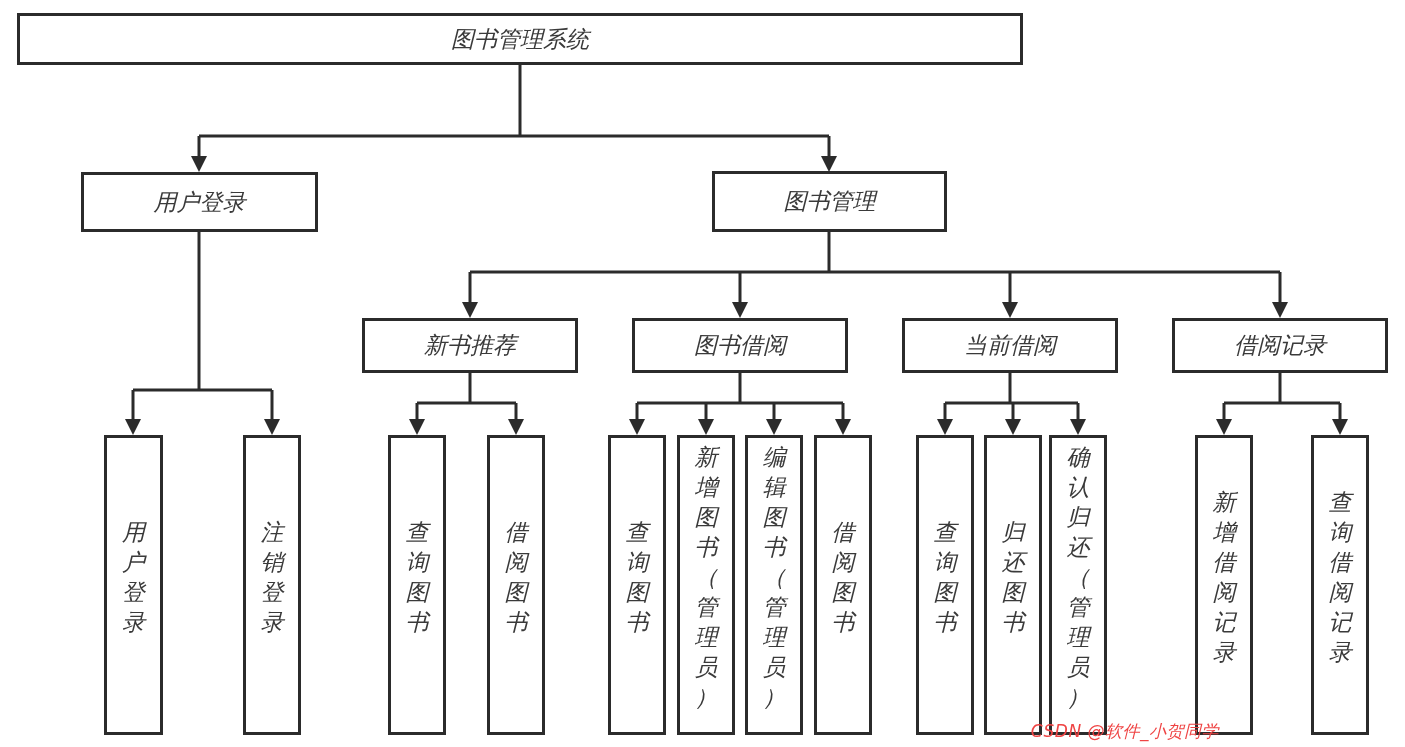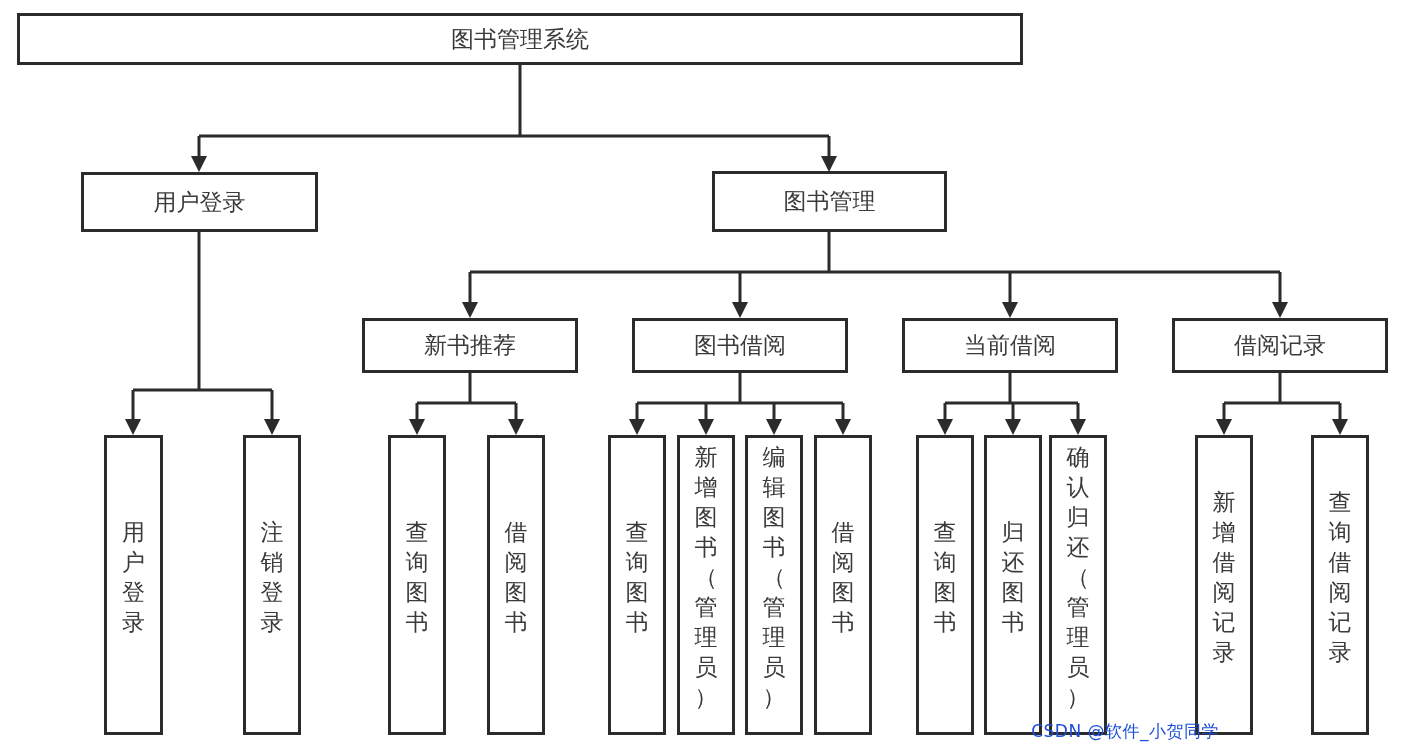--- a/index.html
+++ b/index.html
@@ -11,20 +11,21 @@
     width: 1405px;
     height: 747px;
     font-family: "DejaVu Sans", "Liberation Sans", sans-serif;
     overflow: hidden;
   }
   #diagram-root {
     position: relative;
     width: 1227px;
     height: 747px;
     background: #ffffff;
+    font-style: italic;
   }
   svg#flow {
     position: absolute;
     top: 0;
     left: 0;
     width: 1405px;
     height: 747px;
     display: block;
   }
   .node-box {
@@ -52,21 +53,21 @@
     stroke-linecap: butt;
   }
   .arrow-head {
     fill: #2b2b2b;
     stroke: none;
   }
   .watermark {
     position: absolute;
     right: 8px;
     bottom: 4px;
-    color: #1d4ed8;
+    color: #ef4444;
     font-size: 17px;
     font-family: "DejaVu Sans", "Liberation Sans", sans-serif;
     white-space: nowrap;
     user-select: none;
     letter-spacing: 0.5px;
   }
 </style>
 </head>
 <body>
 

